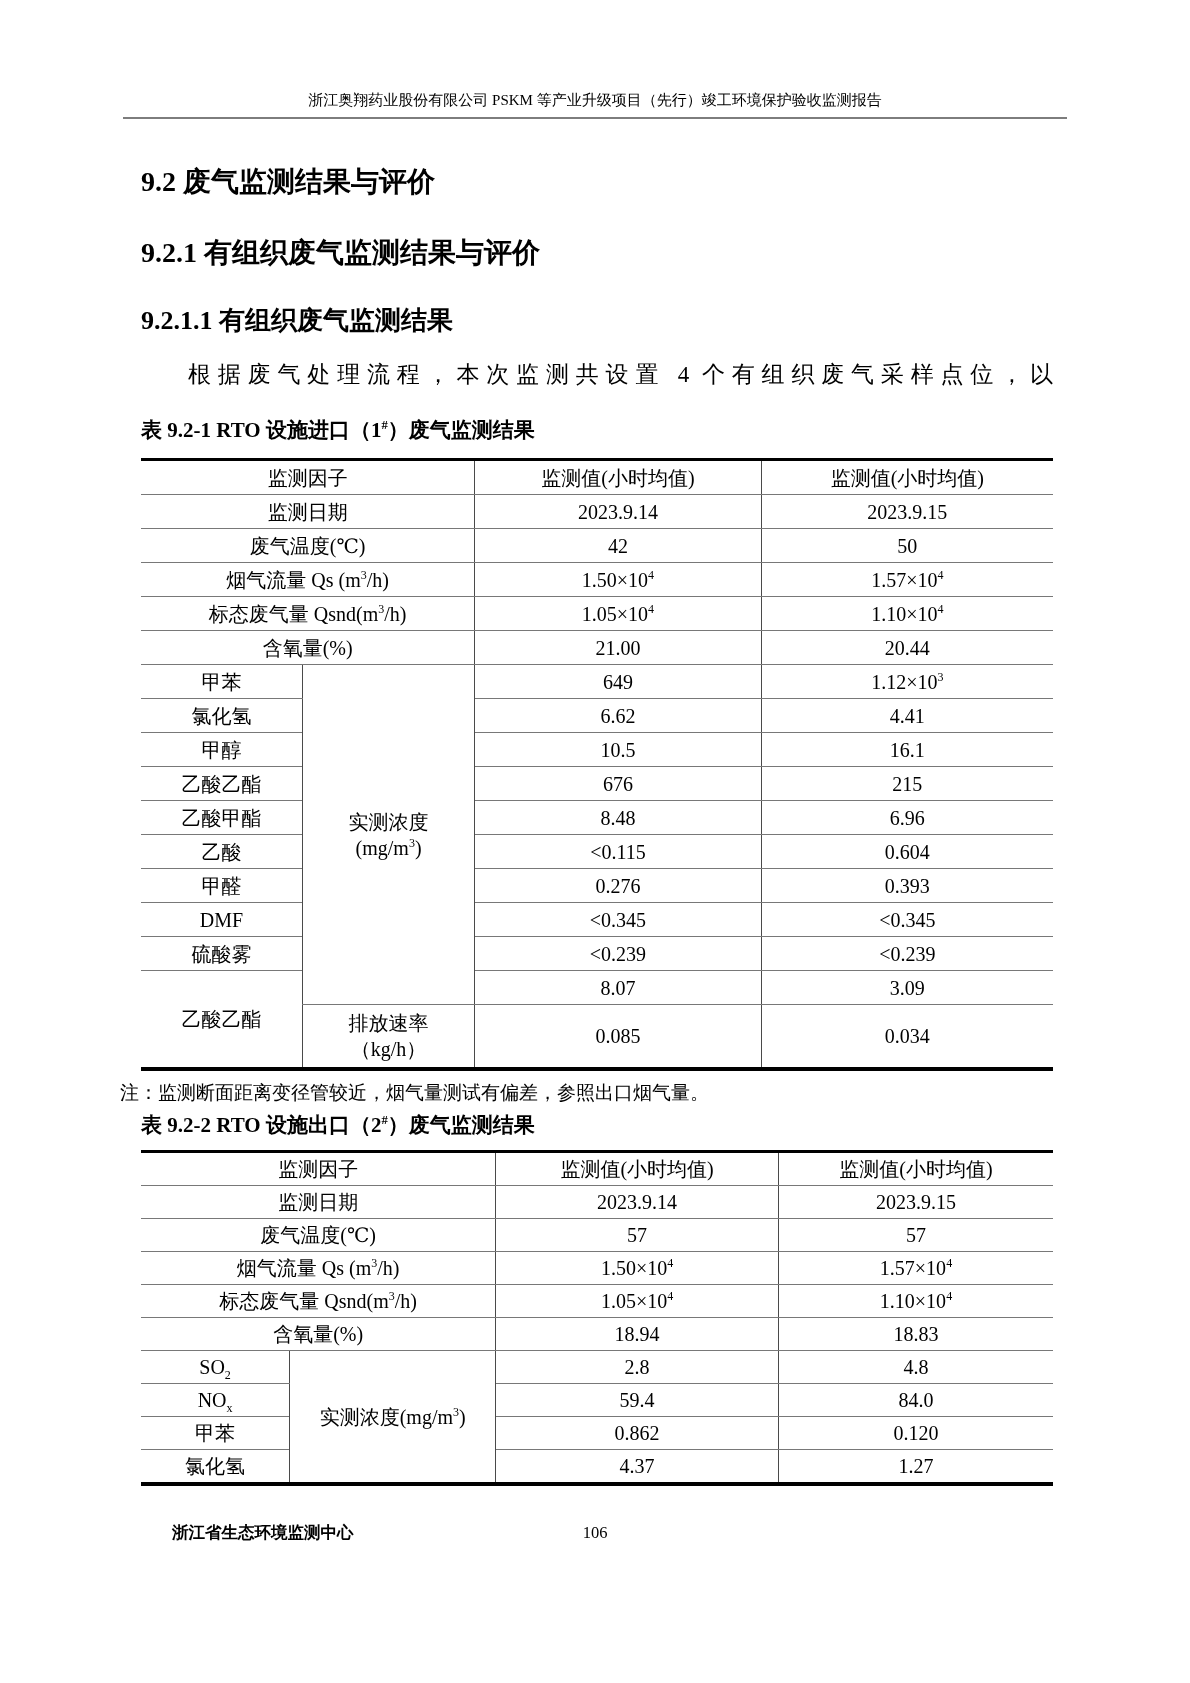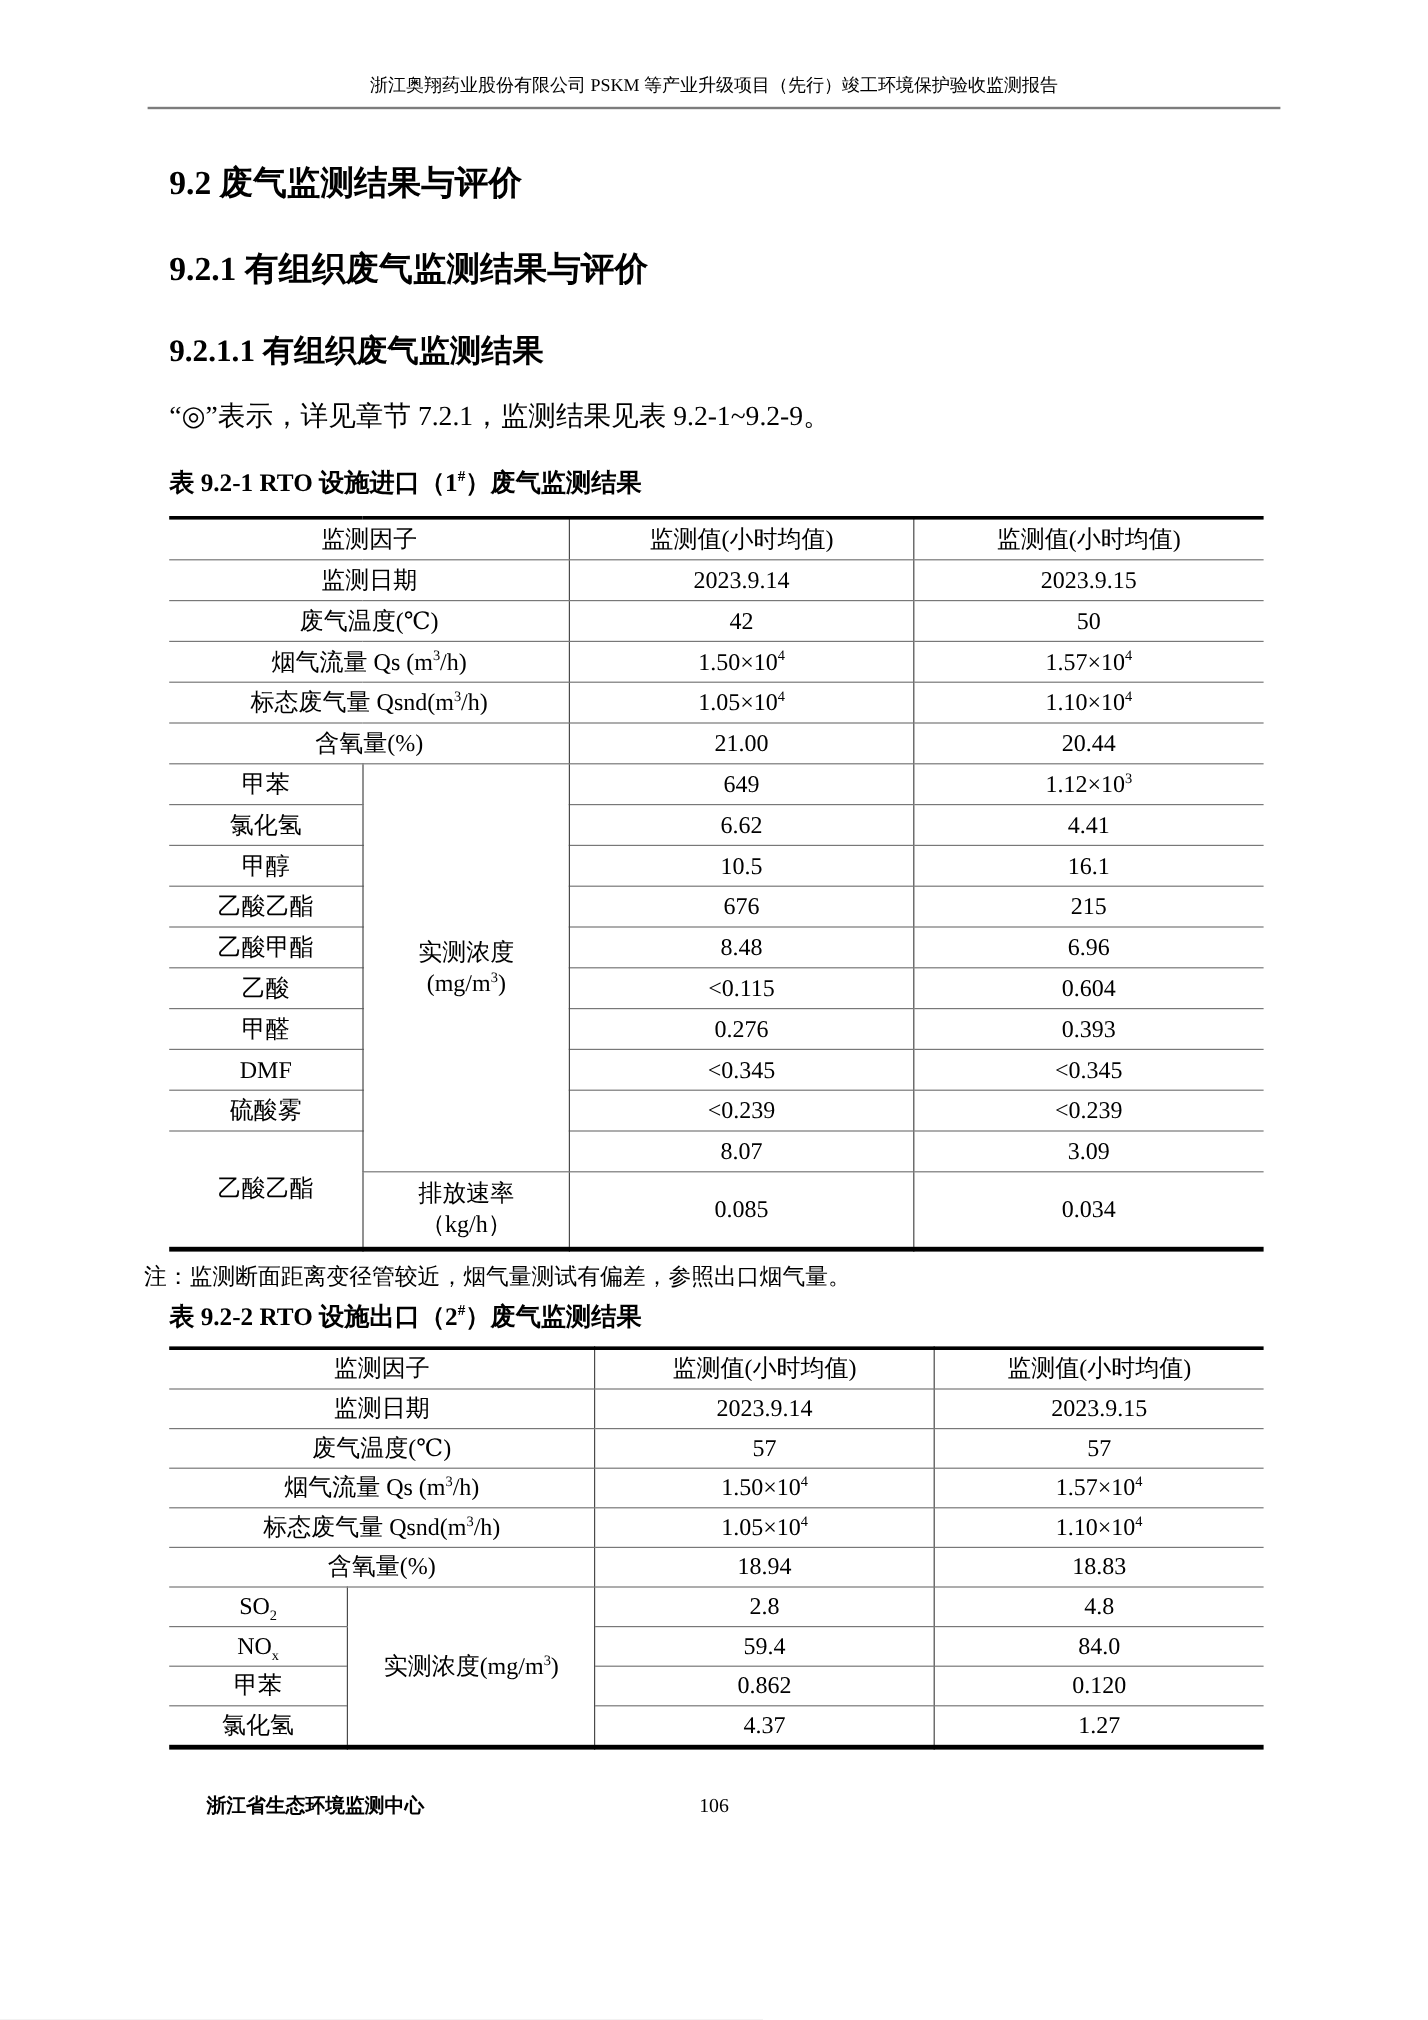--- a/index.html
+++ b/index.html
@@ -6,21 +6,21 @@
   .page{
     position:relative;
     width:1190px;height:1683px;
     margin:0 auto;
     background:#ffffff;
     color:#000;
     font-family:"Liberation Serif","DejaVu Serif",serif;
     overflow:hidden;
   }
   .header-text{
-    padding-top:64px;
+    padding-top:92px;
     text-align:center;
     font-size:15px;
     line-height:17px;
   }
   .header-rule{
     margin:8px 0 0 123px;
     width:944px;height:2px;
     background:#7d7d7d;
   }
   .h1{margin:46px 0 0 141px;font-size:28px;line-height:34px;font-weight:bold;}
@@ -74,21 +74,21 @@
 <div class="page">
 
   <div class="header-text">浙江奥翔药业股份有限公司 PSKM 等产业升级项目（先行）竣工环境保护验收监测报告</div>
   <div class="header-rule"></div>
 
   <div class="h1">9.2 废气监测结果与评价</div>
   <div class="h2">9.2.1 有组织废气监测结果与评价</div>
   <div class="h3">9.2.1.1 有组织废气监测结果</div>
 
   <div class="para">
-    <div class="l2">“◎”表示，详见章节 7.2.1，监测结果见表 9.2-1~9.2-9。</div>
+    <div class="l1">根据废气处理流程，本次监测共设置 4 个有组织废气采样点位，以</div>
   </div>
 
   <div class="t-title">表 9.2-1 RTO 设施进口（1<sup>#</sup>）废气监测结果</div>
 
   <table class="rpt" id="table1">
     <colgroup>
       <col class="c1">
         <col class="c2">
         <col class="c3">
         <col class="c4">

